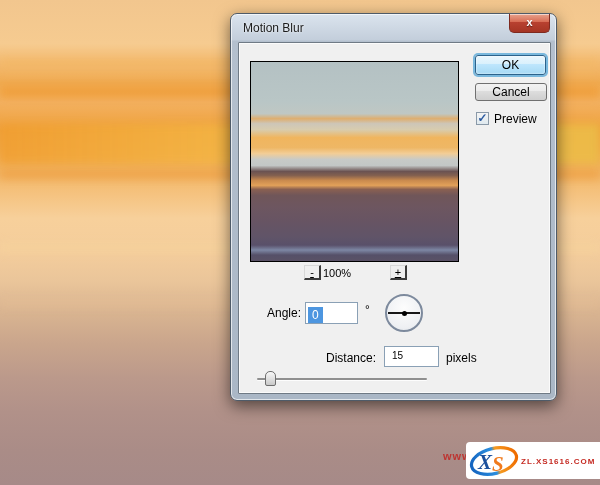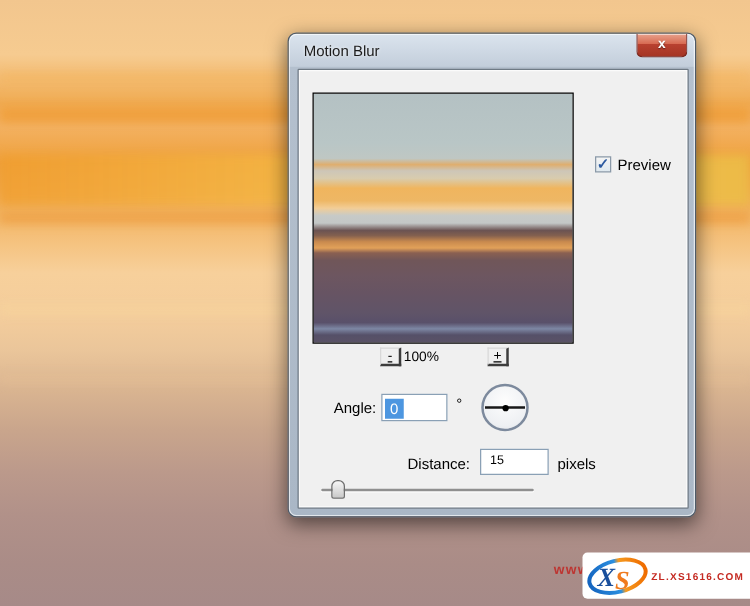--- a/index.html
+++ b/index.html
@@ -19,21 +19,21 @@
   .s1 { top:58px; height:8px;  background:rgba(243,180,90,.45); }
   .s2 { top:86px; height:12px; background:rgba(238,150,40,.55); }
   .s3 { top:124px; height:40px;
         background:linear-gradient(90deg, rgba(240,158,48,.75), rgba(246,198,82,.85) 65%, rgba(235,188,72,.9)); }
   .s4 { top:170px; height:9px; background:rgba(235,145,45,.5); }
   .s5 { top:243px; height:9px; background:rgba(248,214,156,.5); }
   .s6 { top:300px; height:7px; background:rgba(230,190,150,.4); }
 
   
   .dialog {
-    position:absolute; left:230px; top:26px; width:327px; height:388px;
+    position:absolute; left:230px; top:13px; width:327px; height:388px;
     border:1px solid #4f5b68; border-radius:7px;
     background:linear-gradient(180deg, #dbe4ee 0%, #c3cedb 26px, #b4c0ce 27px, #aab7c6 100%);
     box-shadow:0 5px 16px rgba(0,0,0,.55), inset 0 0 0 1px rgba(255,255,255,.65);
   }
   .titlebar { position:absolute; left:0; top:0; right:0; height:28px; }
   .title {
     position:absolute; left:12px; top:7px; font-size:12px; color:#1c1c1c;
     text-shadow:0 0 3px rgba(255,255,255,.9);
   }
   .close-btn {
@@ -202,20 +202,22 @@
 
     <span class="lbl distance-label">Distance:</span>
     <div class="distance-input">15</div>
     <span class="lbl pixels-label">pixels</span>
 
     <div class="slider">
       <div class="track"></div>
       <div class="thumb"></div>
     </div>
 
+    <div class="btn btn-ok">OK</div>
+    <div class="btn btn-cancel">Cancel</div>
 
     <div class="chk-row">
       <div class="chk">
         <span>✓</span>
       </div>
       <span class="chk-label">Preview</span>
     </div>
 
   </div>
 </div>

